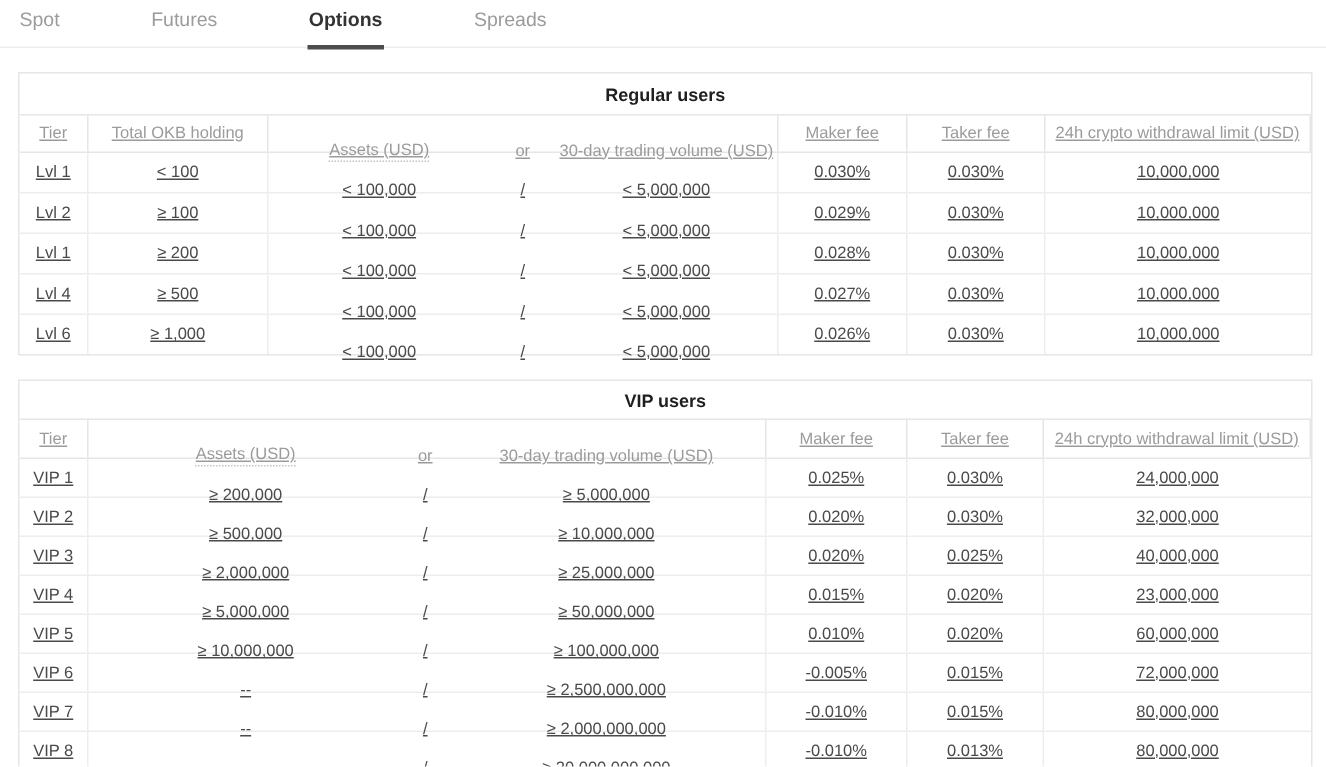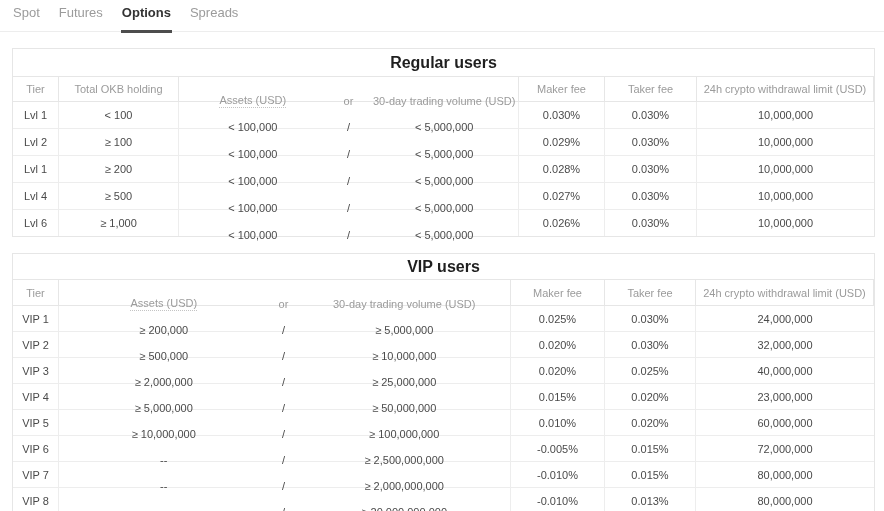--- a/index.html
+++ b/index.html
@@ -10,20 +10,21 @@
     color: #4a4a4a;
     overflow: hidden;
   }
   
   .tabbar {
     display: flex;
     align-items: flex-end;
     padding-left: 12px;
     border-bottom: 1px solid #ededed;
     height: 32px;
+    gap: 42px;
   }
   .tab {
     font-size: 13px;
     color: #9b9b9b;
     margin-right: 17px;
     padding: 8px 1px 10px 1px;
     cursor: pointer;
     position: relative;
     border-bottom: 3px solid transparent;
     margin-bottom: -2px;
@@ -38,29 +39,30 @@
     width: 863px;
     margin: 16px 9px 0 12px;
     border: 1px solid #e6e6e6;
     font-size: 11px;
   }
   .title-row {
     height: 28px;
     display: flex;
     align-items: center;
     justify-content: center;
-    font-size: 16px;
+    font-size: 12px;
     font-weight: bold;
     color: #1f1f1f;
     border-bottom: 1px solid #e6e6e6;
   }
   .tr {
     display: flex;
     align-items: center;
     border-bottom: 1px solid #ededed;
+    text-decoration: underline;
   }
   .tr:last-child { border-bottom: none; }
   .tr.head { color: #9b9b9b; border-bottom: 1px solid #e6e6e6; }
   .tr.head .td { height: 24px; }
   .td {
     display: flex;
     align-items: center;
     justify-content: center;
     height: 26px;
     border-right: 1px solid #ededed;

